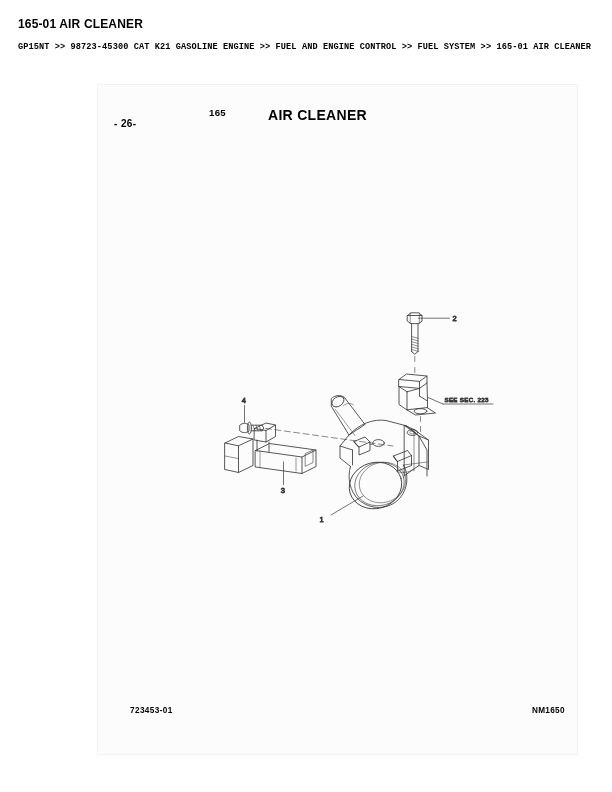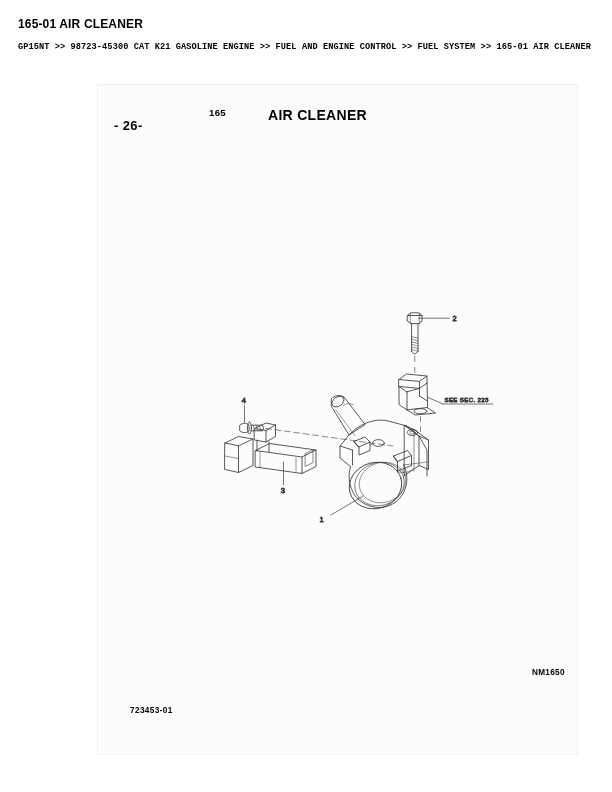--- a/index.html
+++ b/index.html
@@ -46,21 +46,21 @@
     height: 671px;
     background: #fcfcfc;
     border: 1px solid #f2f2f2;
     box-sizing: border-box;
   }
 
   #section-page-number {
     position: absolute;
     left: 114px;
     top: 118px;
-    font-size: 13px;
+    font-size: 10px;
     font-weight: bold;
     letter-spacing: 0.4px;
     white-space: nowrap;
     text-align: center;
   }
   #section-number {
     position: absolute;
     left: 209px;
     top: 107px;
     font-size: 9.6px;
@@ -84,21 +84,21 @@
     left: 130px;
     top: 706px;
     font-size: 8.2px;
     font-weight: bold;
     letter-spacing: 0.4px;
     white-space: nowrap;
   }
   #footer-figure-code {
     position: absolute;
     left: 532px;
-    top: 668px;
+    top: 706px;
     font-size: 8.2px;
     font-weight: bold;
     letter-spacing: 0.3px;
     white-space: nowrap;
   }
 
   
   #parts-illustration {
     position: absolute;
     left: 97px;

